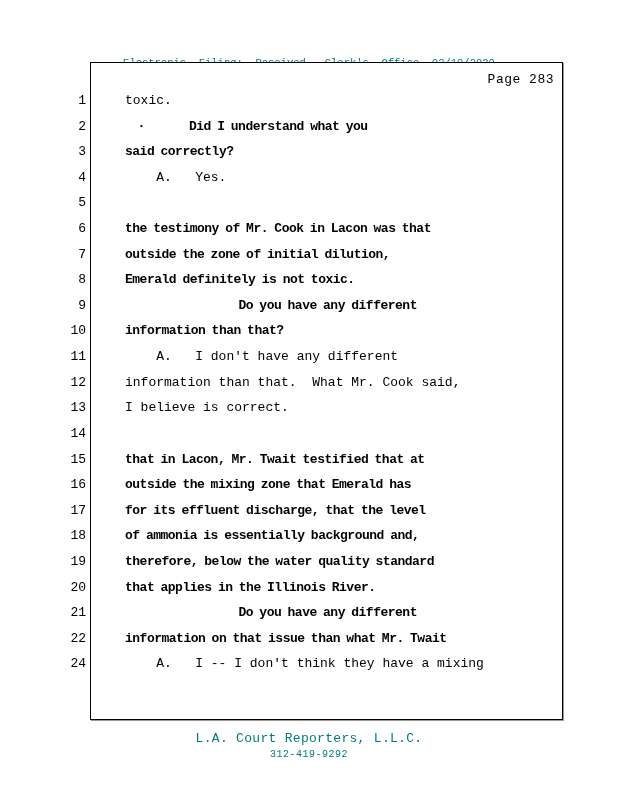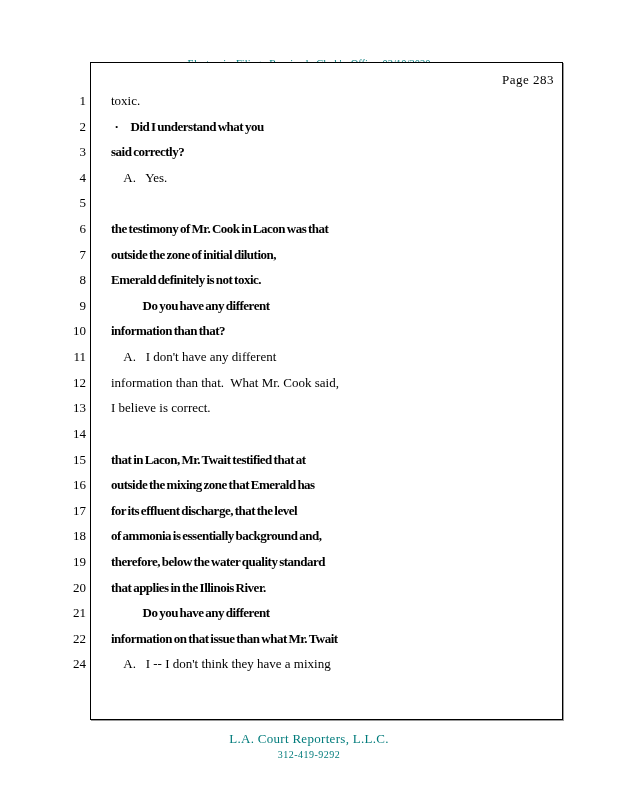--- a/index.html
+++ b/index.html
@@ -2,21 +2,21 @@
 <html style="--teal: #007b7b;"><head>
 <meta charset="utf-8">
 <style>
   :root { --teal: #007b7b; --ink: #000000; }
   * { margin: 0; padding: 0; box-sizing: border-box; }
   html, body { width: 618px; height: 800px; background: #ffffff; overflow: hidden; }
   .page {
     position: relative;
     width: 618px; height: 800px;
     background: #ffffff;
-    font-family: Liberation Serif, serif;
+    font-family: Liberation Mono, monospace;
     color: var(--ink);
   }
   .header {
     position: absolute; top: 20px; left: 0; right: 0;
     text-align: center; color: var(--teal);
     white-space: pre;
   }
   .header .filing { font-size: 10.5px; line-height: 15px; }
   .header .hdate  { font-size: 11.5px; line-height: 16px; letter-spacing: 0.5px; }
   .sheet {
@@ -38,21 +38,21 @@
     display: flex;
     height: 25.62px; line-height: 25.62px;
     font-size: 13px;
   }
   .num {
     display: inline-block;
     width: 86px; text-align: right;
     flex: 0 0 86px;
   }
   .txt {
-    margin-left: 25px;
+    margin-left: 39px;
     white-space: pre;
   }
   .txt.bold {
     font-weight: 700;
     letter-spacing: -0.5px;
     word-spacing: -1px;
   }
   .footer {
     position: absolute; top: 731px; left: 0; right: 0;
     text-align: center; color: var(--teal);

